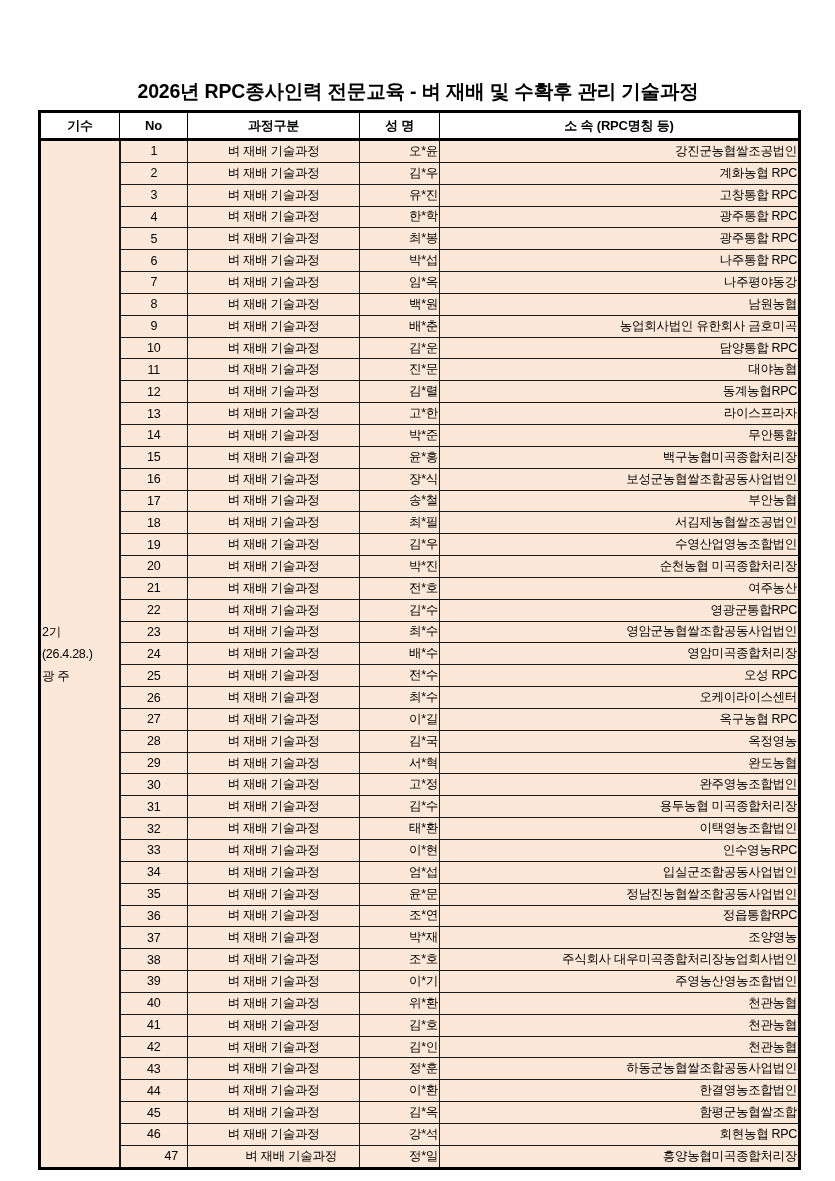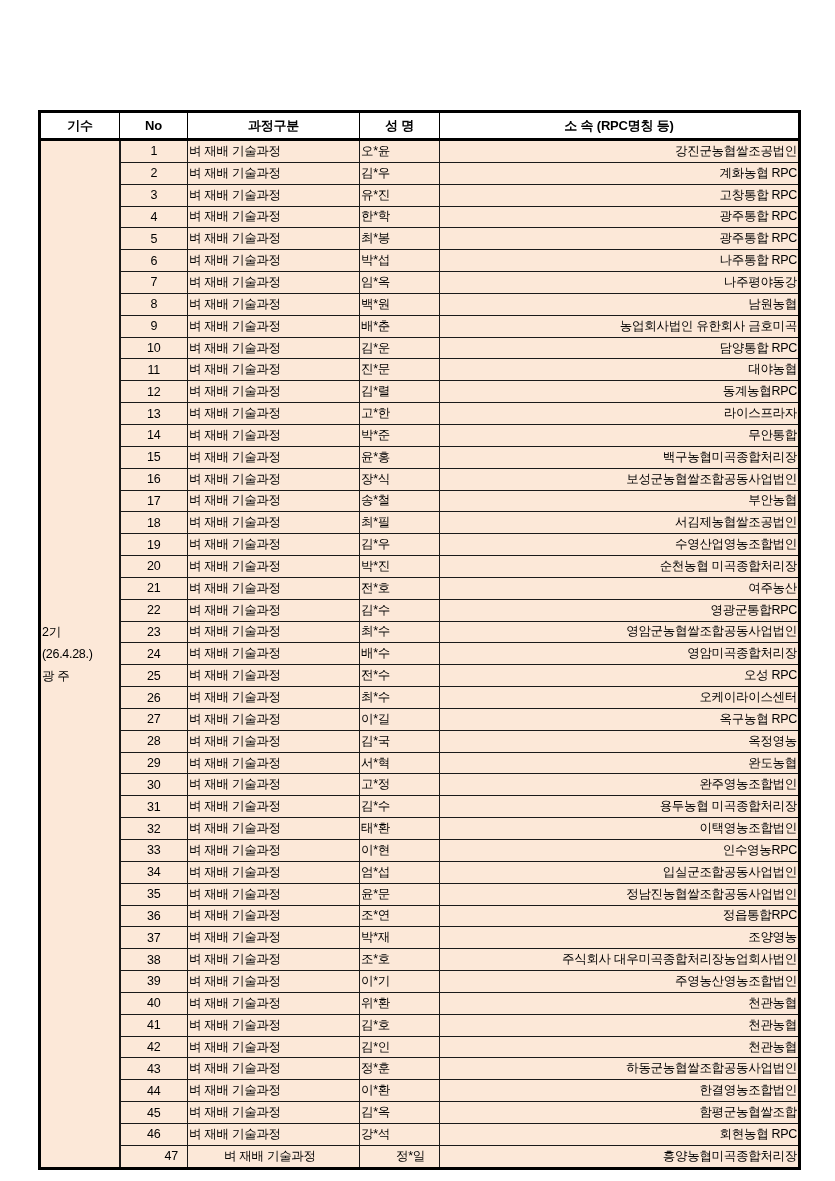--- a/index.html
+++ b/index.html
@@ -94,29 +94,30 @@
     line-height: 22px;
     border-top: none !important;
     border-bottom: none !important;
     border-left: none !important;
     border-right: 2px solid #1a1a1a !important;
     padding: 0 3px;
   }
   td.cell-cohort .cohort-line { display: block; white-space: nowrap; }
 
   td.cell-no     { text-align: center; border-left: none; }
-  td.cell-course { }
-  td.cell-name   { text-align: left; }
+  td.cell-course { text-align: center; }
+  td.cell-name   { text-align: right; }
   td.cell-org    { text-align: right; padding-left: 5px; border-right: none; }
 </style>
 </head>
 <body>
 
 <div class="page">
 
+  <div class="doc-title">2026년 RPC종사인력 전문교육 - 벼 재배 및 수확후 관리 기술과정</div>
 
   <div class="table-wrap">
     <table class="roster">
       <colgroup>
         <col class="c-cohort">
         <col class="c-no">
         <col class="c-course">
         <col class="c-name">
         <col class="c-org">
       </colgroup>

